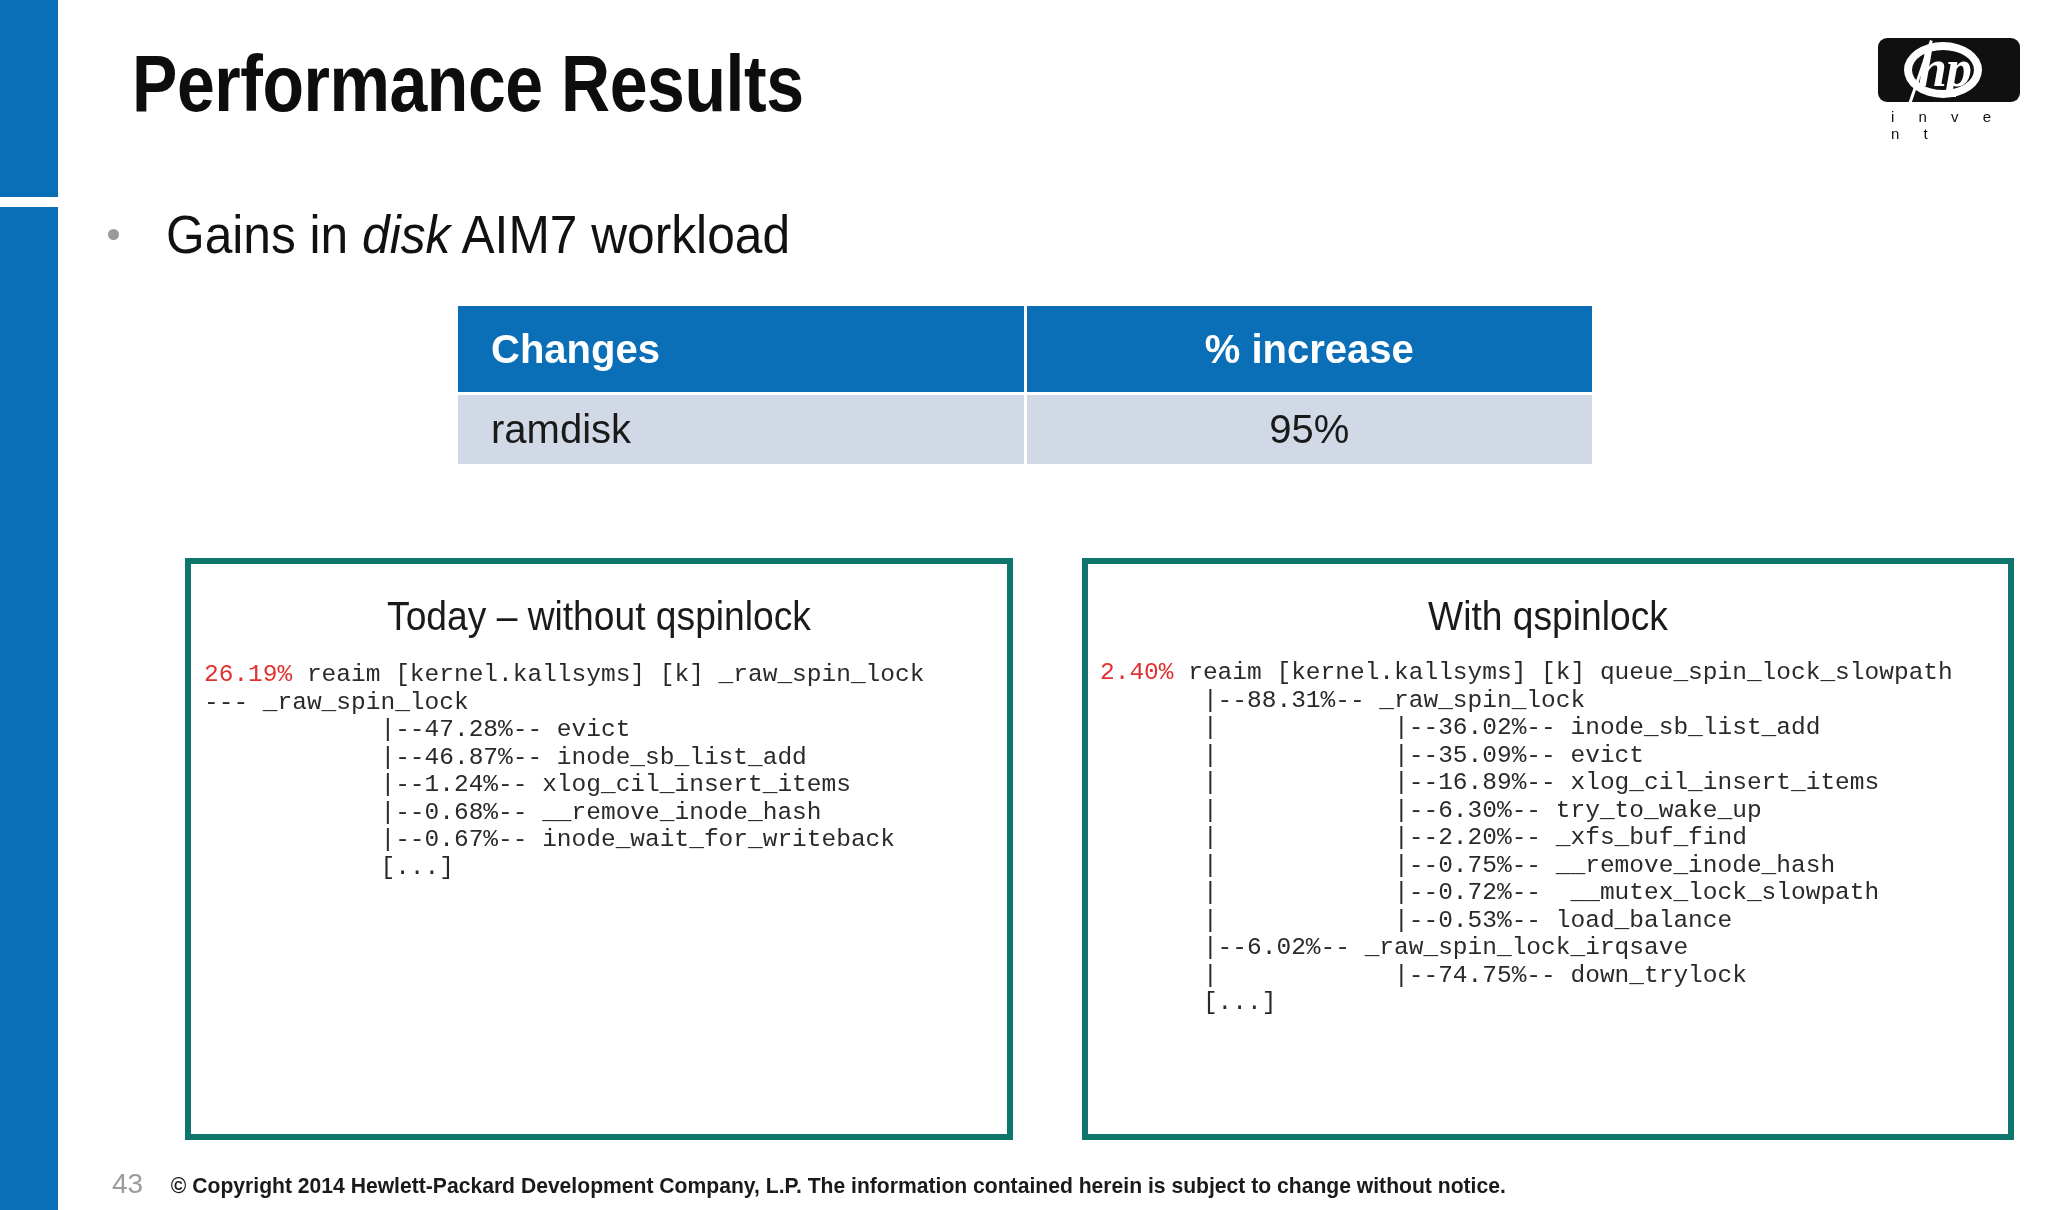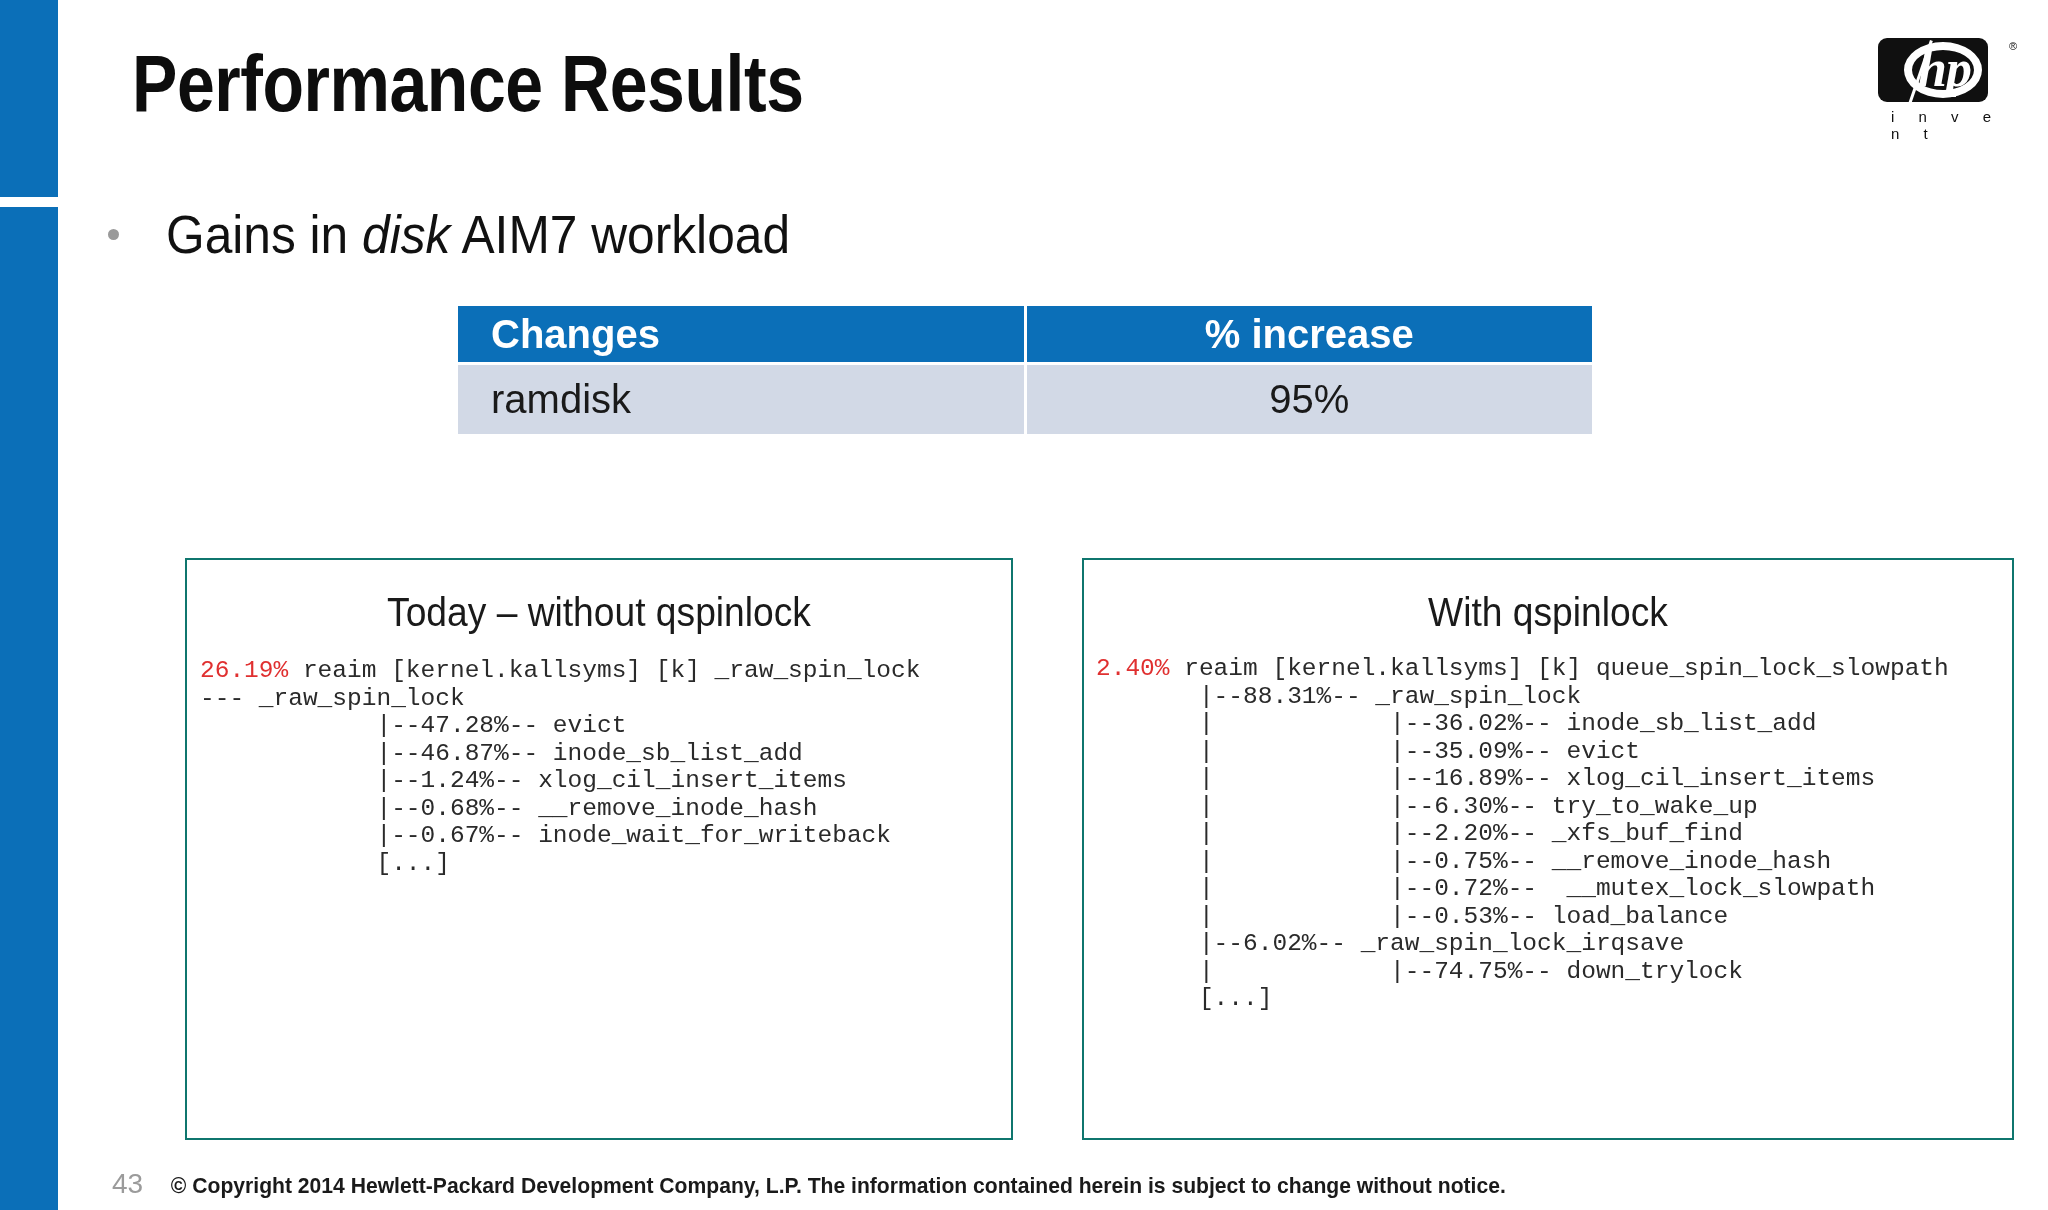--- a/index.html
+++ b/index.html
@@ -45,21 +45,21 @@
   }
 
   
   #hp-logo {
     position: absolute;
     left: 1878px; top: 38px;
     width: 142px; height: 94px;
   }
   #hp-logo-mark {
     position: relative;
-    width: 110px; height: 64px;
+    width: 142px; height: 64px;
     background: #101010;
     border-radius: 9px;
   }
   #hp-logo-ellipse {
     position: absolute;
     left: 26px; top: 4px;
     width: 78px; height: 56px;
     border: 8px solid #ffffff;
     border-radius: 50%;
     box-sizing: border-box;
@@ -131,21 +131,21 @@
     left: 455px; top: 303px;
     width: 1140px;
     border-collapse: separate;
     border-spacing: 3px 3px;
     table-layout: fixed;
   }
   #results-table th,
   #results-table td {
     padding: 0;
     margin: 0;
-    height: 56px;
+    height: 86px;
     vertical-align: middle;
   }
   #results-table thead th {
     background: #0b6fb8;
     color: #ffffff;
     font-family: "Liberation Sans Narrow", "Liberation Sans", sans-serif;
     font-weight: bold;
     font-size: 40px;
   }
   .th-changes { text-align: left; padding-left: 33px !important; }
@@ -157,21 +157,21 @@
     font-size: 40px;
     color: #1a1a1a;
     height: 69px;
   }
   .cell-label { text-align: left; padding-left: 33px !important; }
   .cell-value { text-align: center; }
 
   
   .code-panel {
     position: absolute;
-    border: 2px solid #0f766e;
+    border: 6px solid #0f766e;
     background: #ffffff;
     box-sizing: border-box;
   }
   #panel-left {
     left: 185px; top: 558px;
     width: 828px; height: 582px;
   }
   #panel-right {
     left: 1082px; top: 558px;
     width: 932px; height: 582px;

